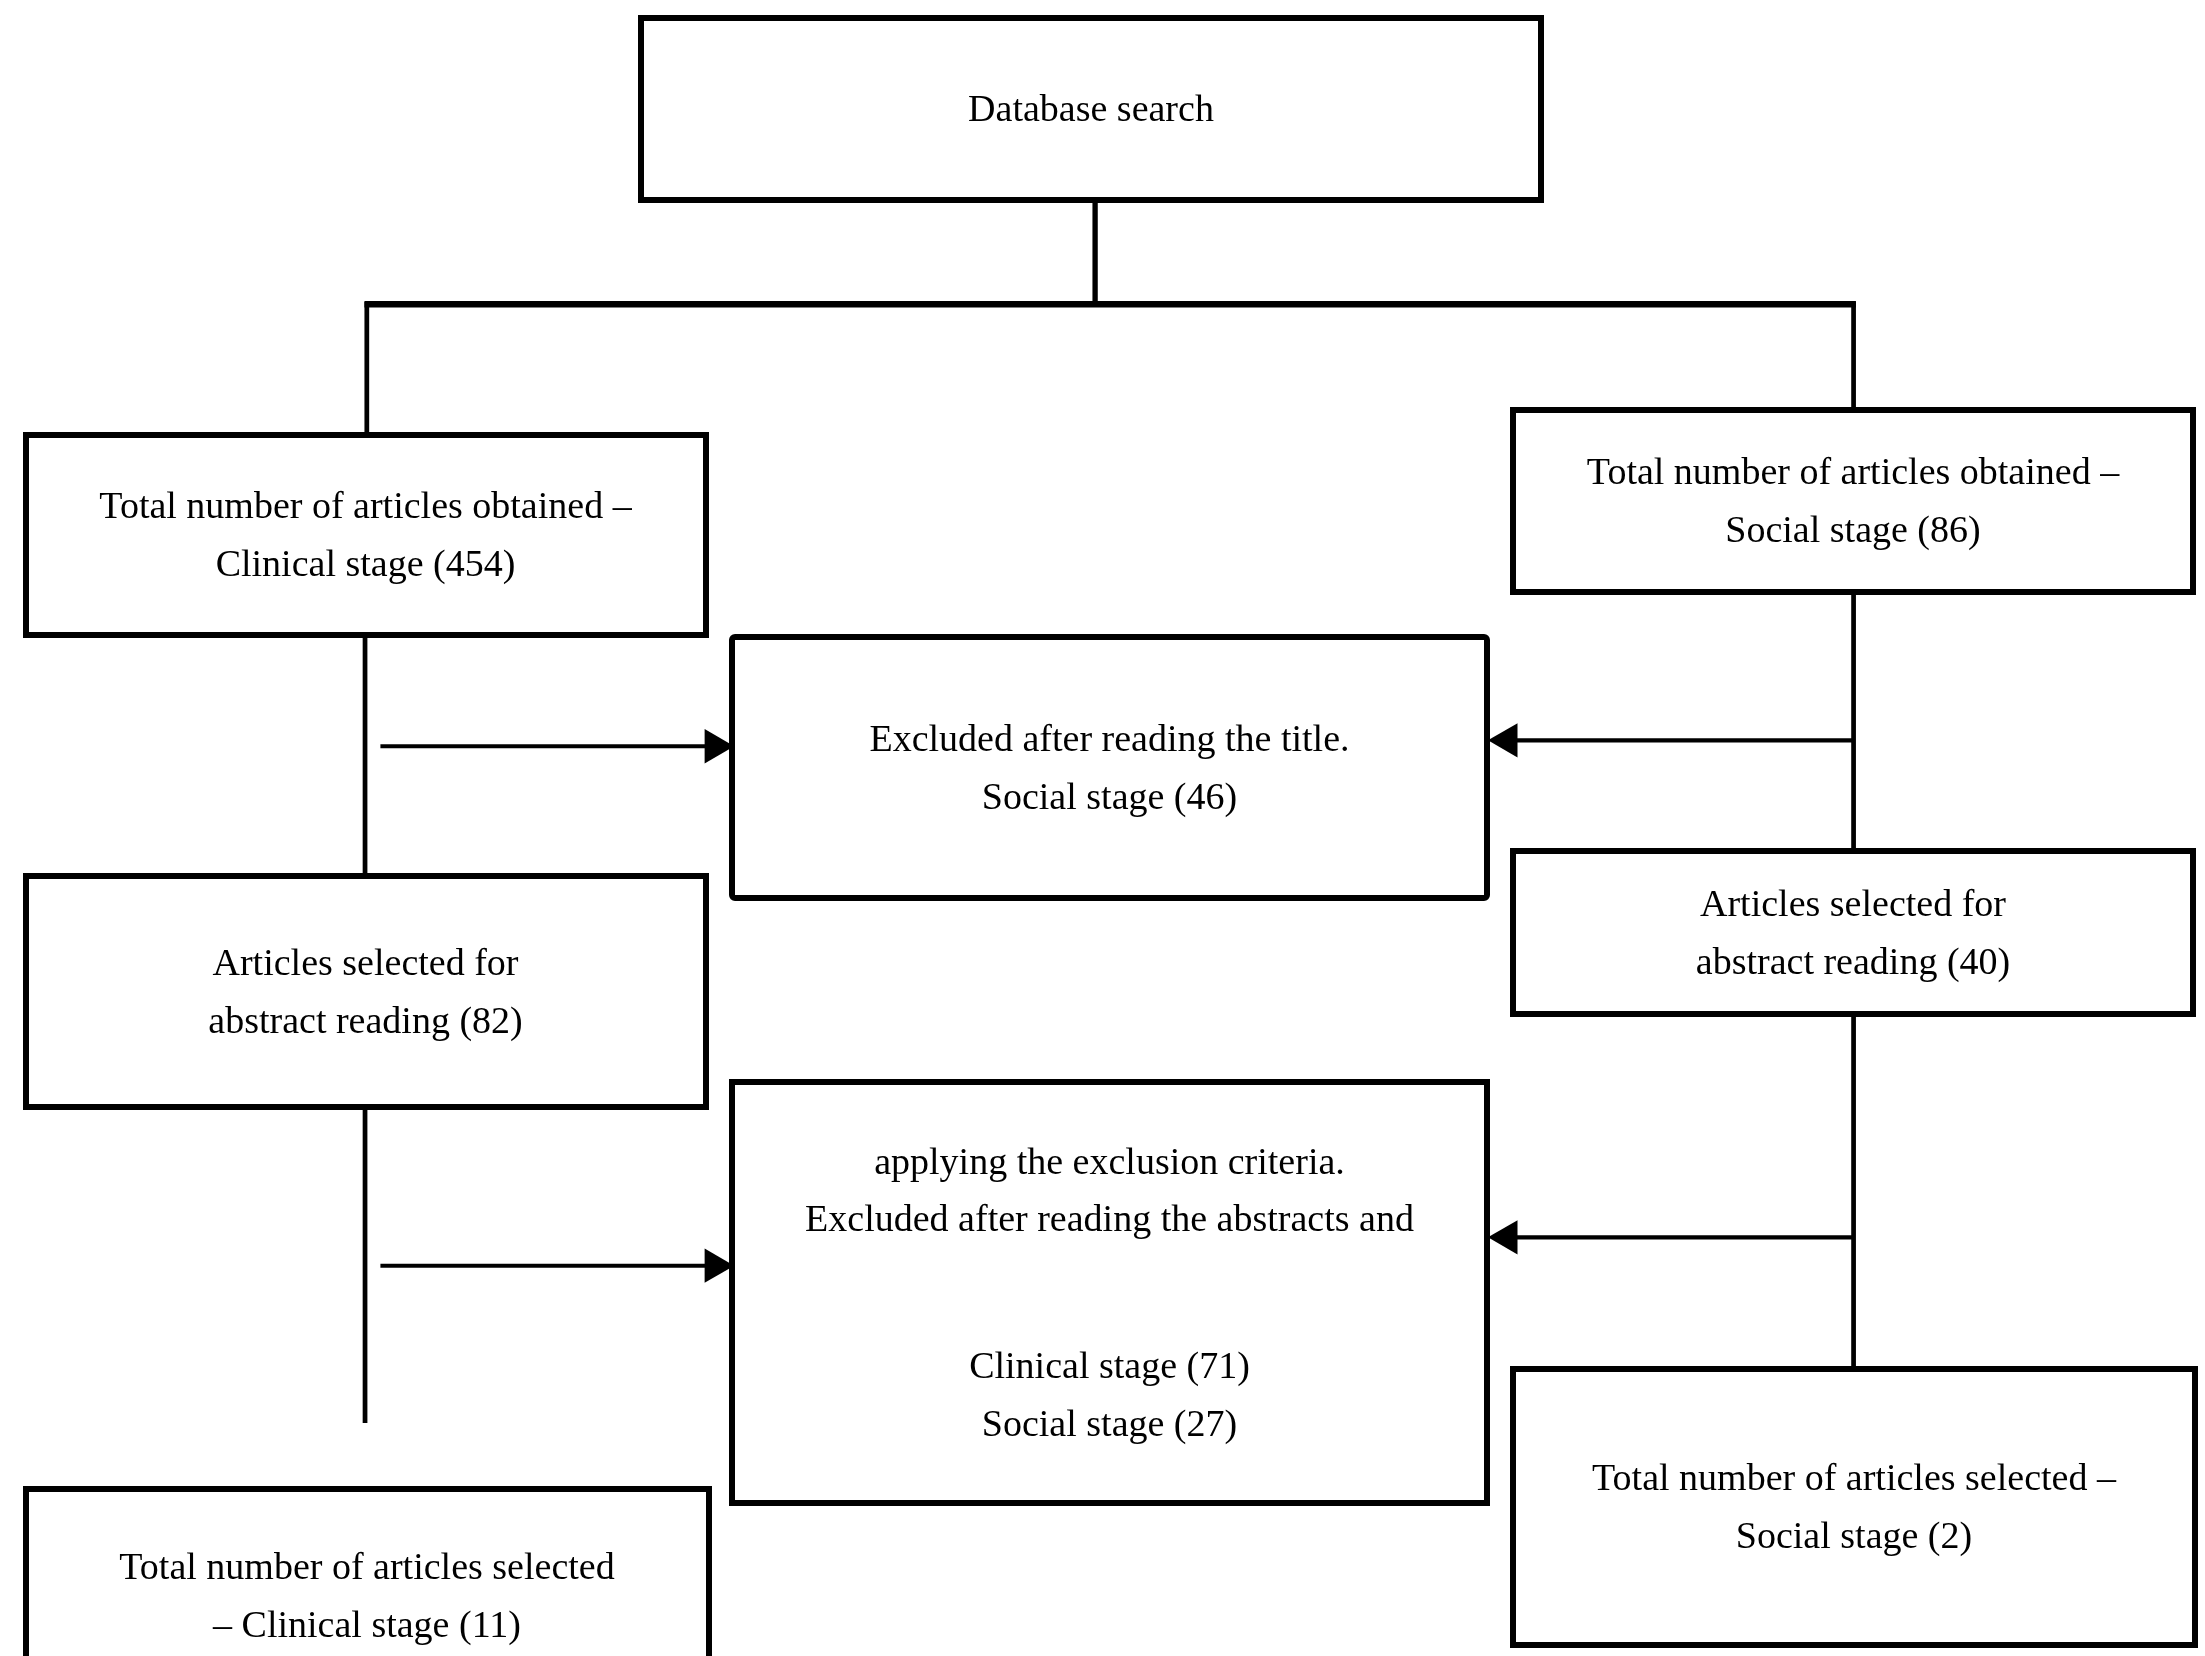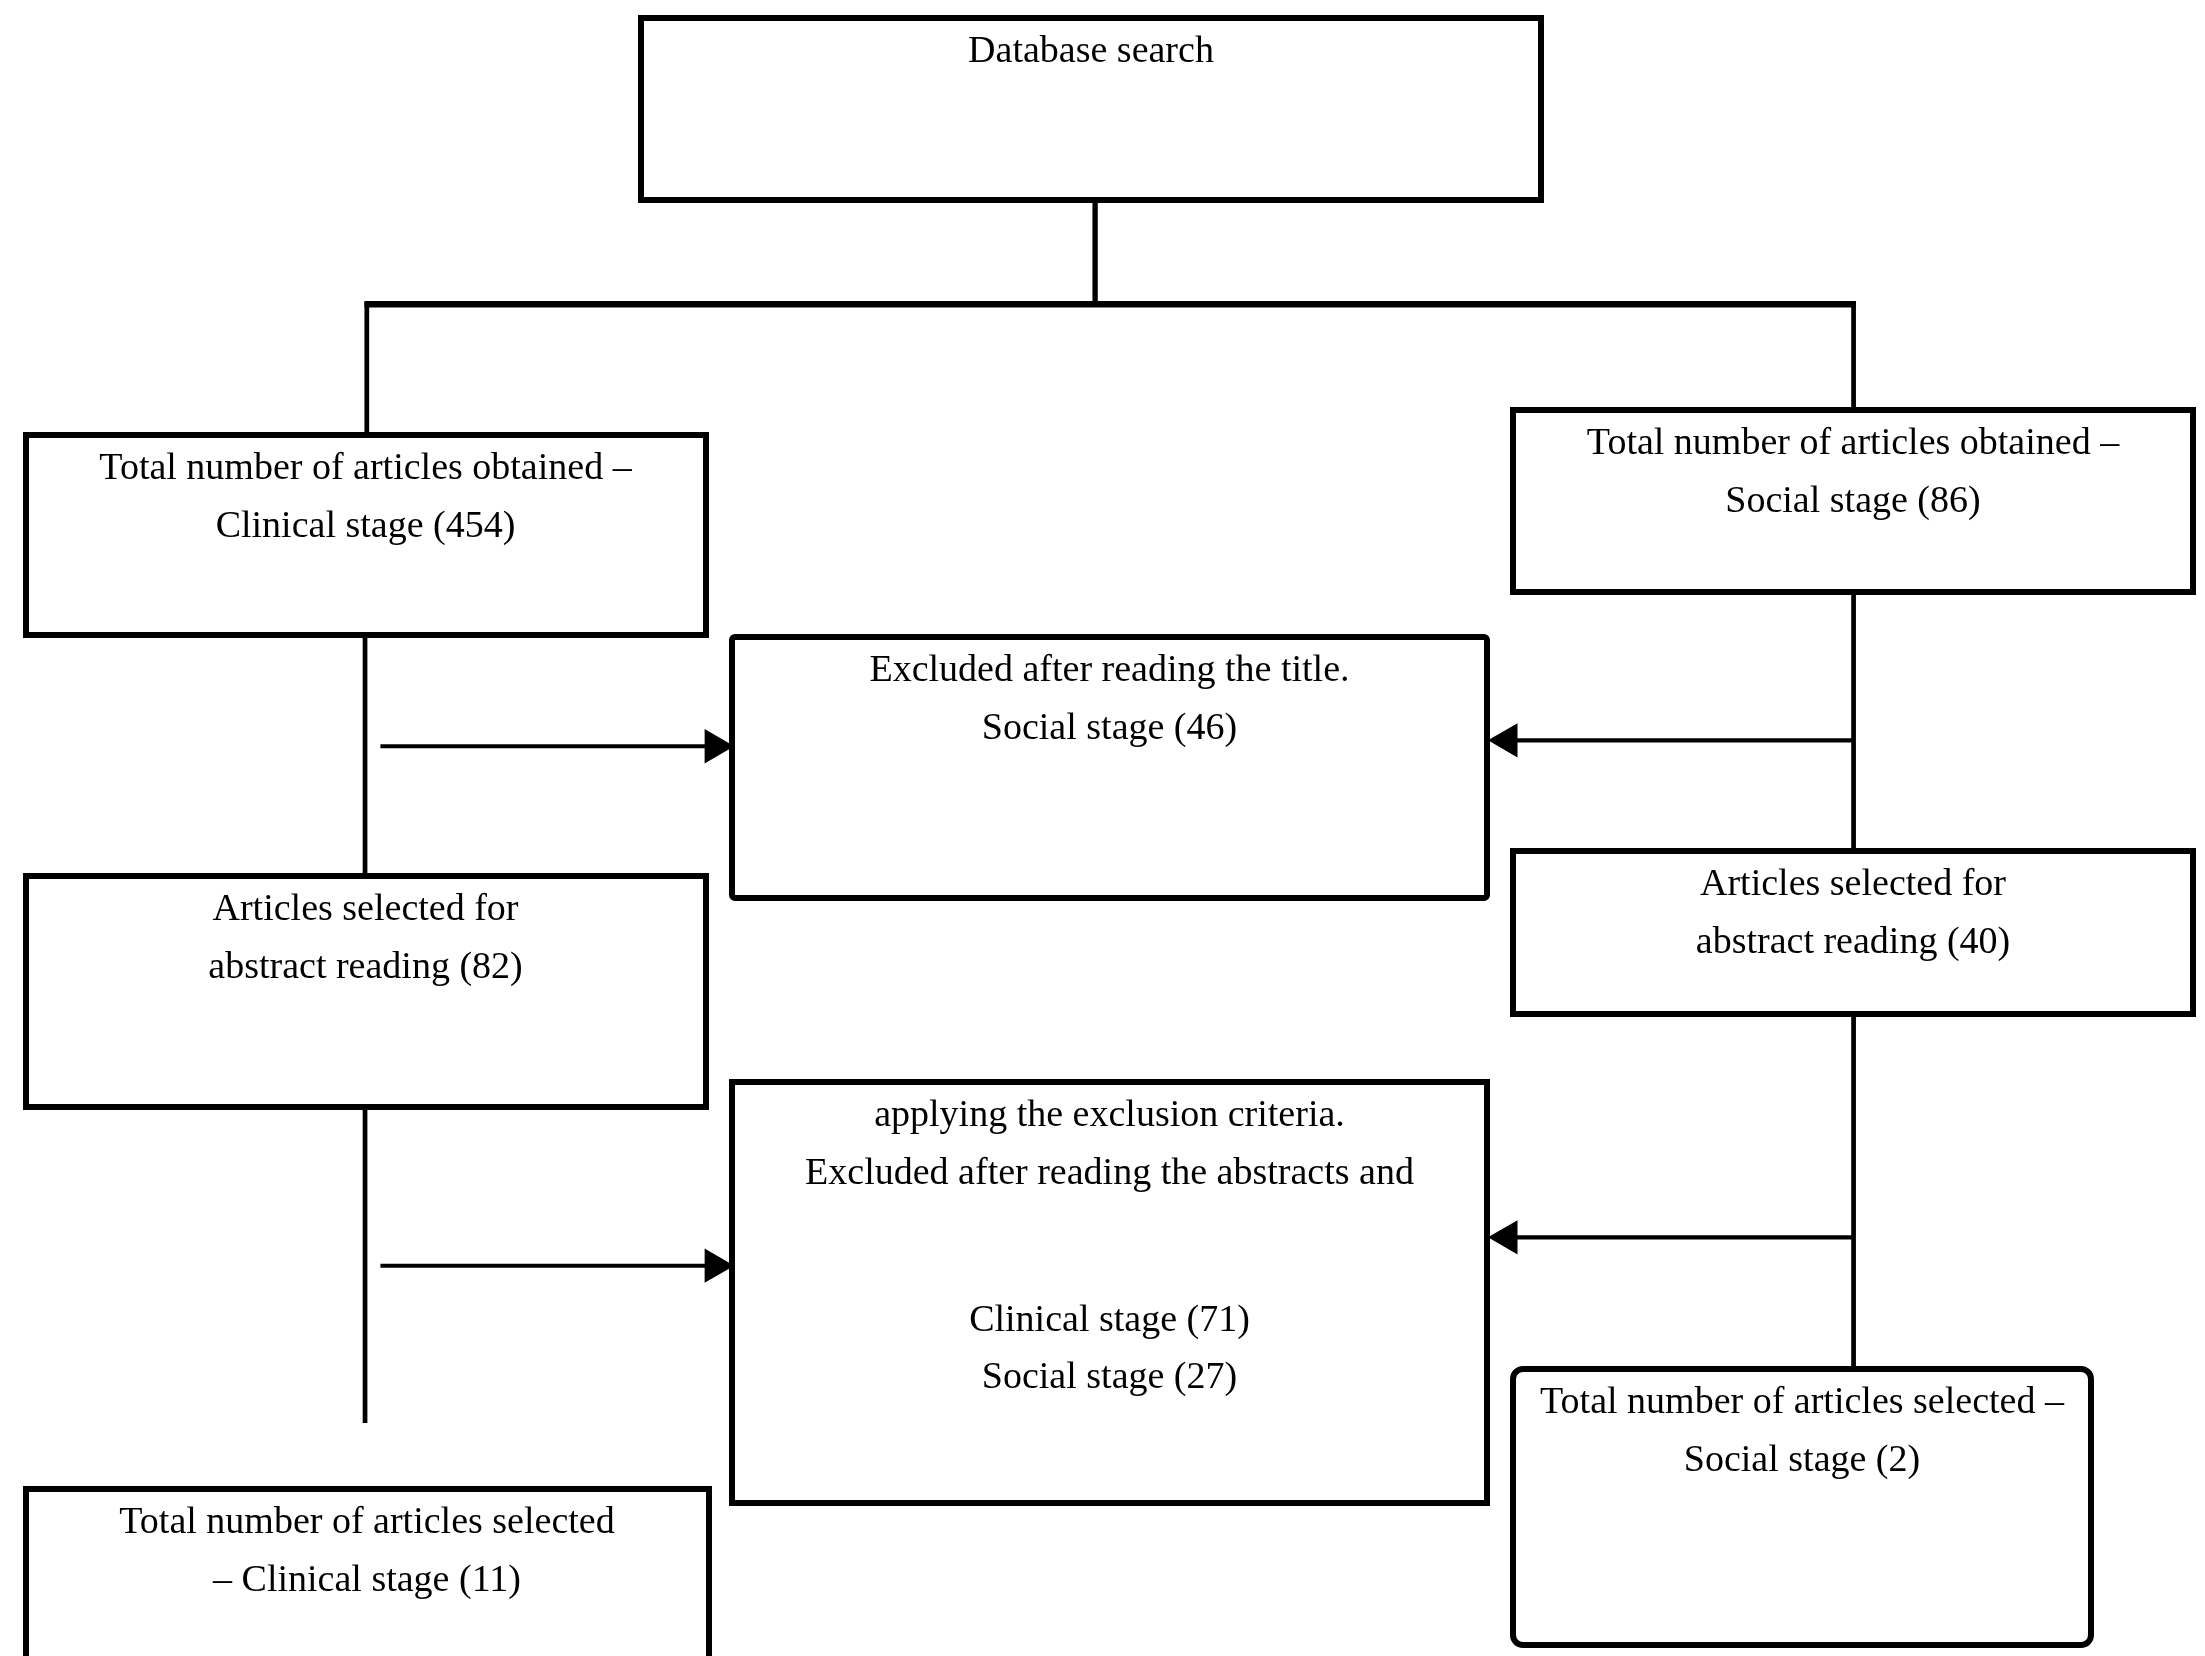--- a/index.html
+++ b/index.html
@@ -18,36 +18,37 @@
     left: 0; top: 0;
     width: 2205px; height: 1657px;
   }
   .box {
     position: absolute;
     border: 6px solid var(--line, #000000);
     background: var(--background, #ffffff);
     display: flex;
     flex-direction: column;
     align-items: center;
+    justify-content: center;
     text-align: center;
     font-size: 38px;
     line-height: 1.52;
   }
   .gap-sm { margin-top: 50px; }
   .gap-lg { margin-top: 89px; }
 
   .box-database    { left: 638px; top: 15px;   width: 906px; height: 188px; border-width: 6.5px; }
   .box-clin-obt    { left: 22.5px;   top: 432px;  width: 686px; height: 206px; }
   .box-soc-obt     { left: 1510px; top: 407px;  width: 686px; height: 188px; }
   .box-excl-title  { left: 729px; top: 634px; width: 761px; height: 267px; border-radius: 6px; }
   .box-clin-abs    { left: 22.5px;   top: 873px; width: 686px; height: 237px; }
   .box-soc-abs     { left: 1510px; top: 848px; width: 686px; height: 169px; }
   .box-excl-abs    { left: 729px; top: 1079px; width: 761px; height: 427px; }
   .box-clin-sel    { left: 22.5px;   top: 1486px; width: 689px; height: 220px; }
-  .box-soc-sel     { left: 1510px; top: 1366px; width: 584px; height: 282px; border-radius: 13px; }
+  .box-soc-sel     { left: 1510px; top: 1366px; width: 688px; height: 282px; }
 </style>
 </head>
 <body>
 
 <div class="canvas">
 
   <svg class="connectors" viewBox="0 0 3727 2800" xmlns="http://www.w3.org/2000/svg">
 
     <line x1="1851" y1="336" x2="1851" y2="518" stroke="#000" stroke-width="9"></line>
     <line x1="616" y1="514" x2="3137" y2="514" stroke="#000" stroke-width="11"></line>

